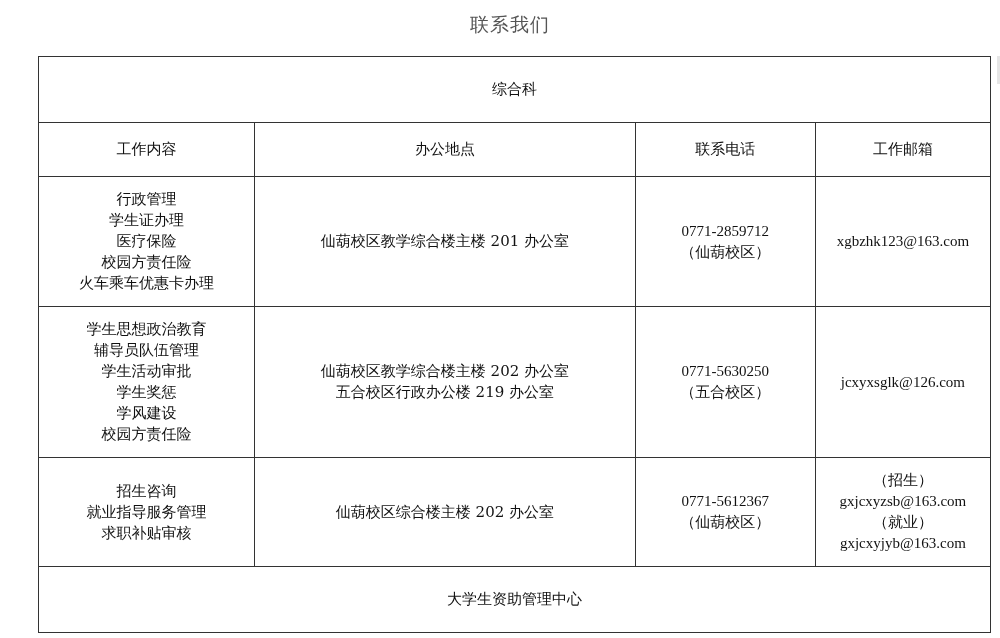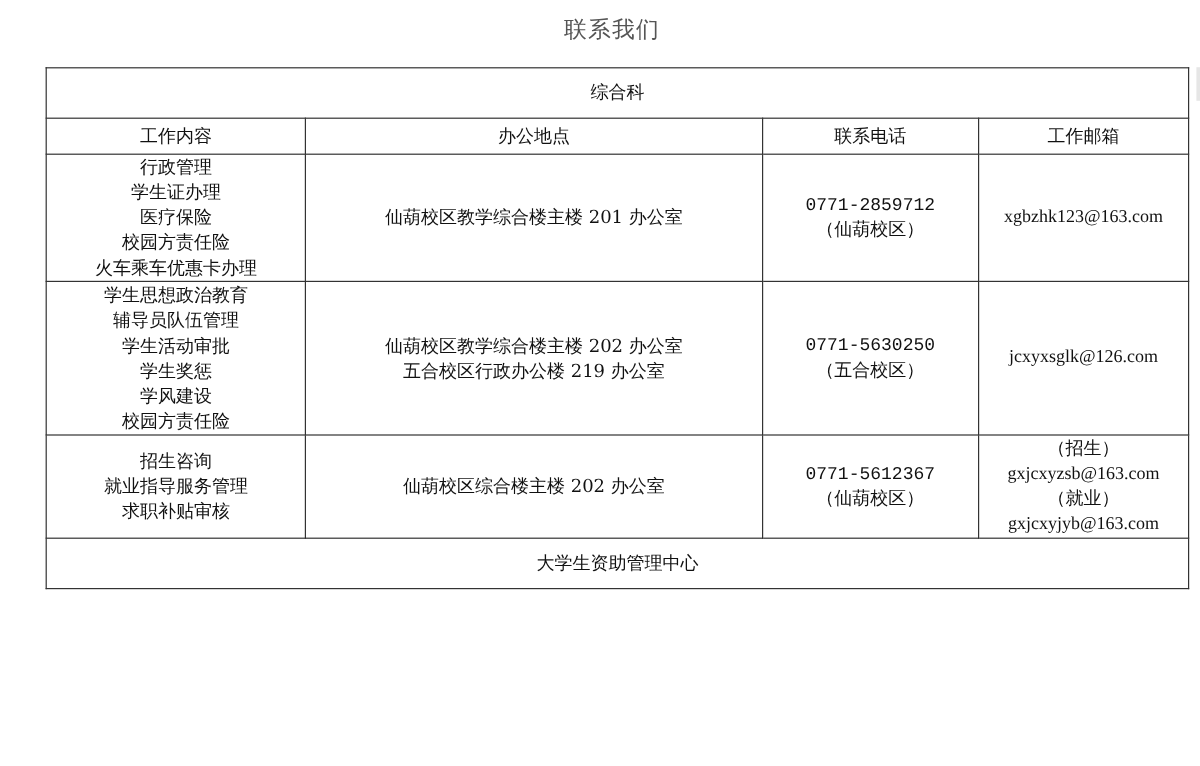--- a/index.html
+++ b/index.html
@@ -14,37 +14,37 @@
     font-family: "DejaVu Sans", "Liberation Sans", sans-serif;
     letter-spacing: 1px;
   }
   table.contact {
     position: absolute; left: 38px; top: 56px;
     border-collapse: collapse; width: 953px;
     table-layout: fixed;
   }
   table.contact td, table.contact th {
     border: 1px solid #333; text-align: center; vertical-align: middle;
-    padding: 0; font-size: 15px; line-height: 21px; font-weight: normal;
+    padding: 12px; font-size: 15px; line-height: 21px; font-weight: normal;
   }
   .section-row td {
     height: 41px; font-weight: bold; font-size: 15.5px;
     font-family: "DejaVu Sans", "Liberation Sans", sans-serif;
   }
   .header-row th {
     height: 29px; font-weight: bold; font-size: 15.5px;
     font-family: "DejaVu Sans", "Liberation Sans", sans-serif;
   }
   .cell-lines span { display: block; }
   .col1 { width: 216px; }
   .col2 { width: 380px; }
   .col3 { width: 180px; }
   .col4 { width: 175px; }
   .email { font-family: Liberation Serif, serif; font-size: 15.5px; }
-  .phone { font-family: Liberation Mono, monospace; font-size: 15.5px; }
+  .phone { font-family: Liberation Serif, serif; font-size: 15.5px; }
   .scroll-edge {
     position: absolute; right: 0; top: 56px; width: 3px; height: 28px;
     background: #e6e6e6;
   }
 </style>
 </head>
 <body>
 
 <div class="page-title">联系我们</div>
 <div class="scroll-edge"></div>

